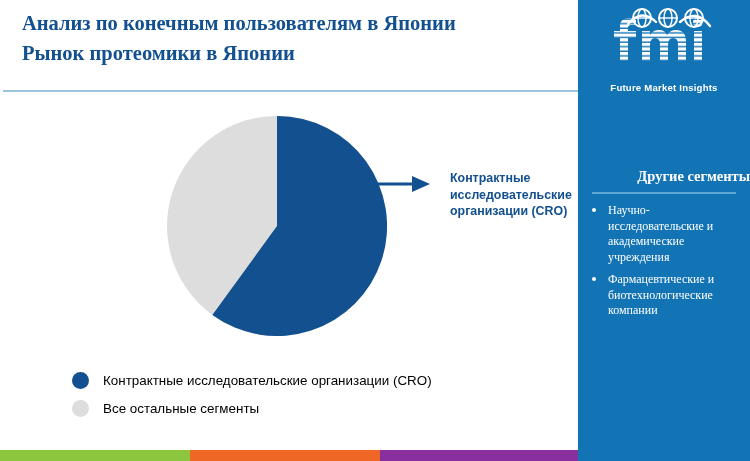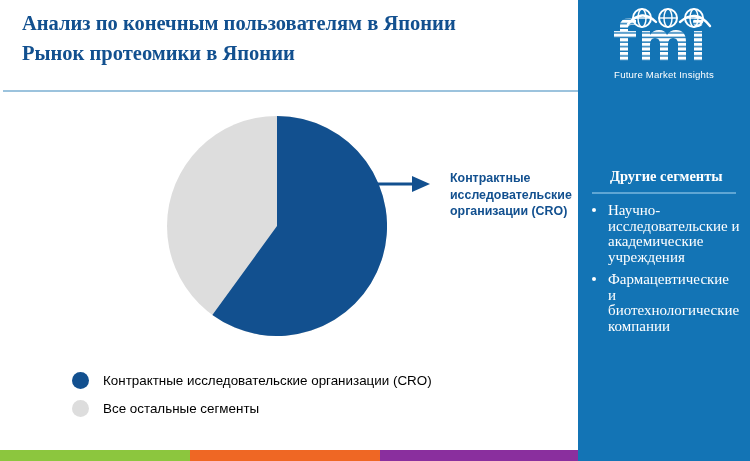--- a/index.html
+++ b/index.html
@@ -120,34 +120,34 @@
     position: absolute;
     left: 0;
     top: 6px;
     width: 172px;
     height: 80px;
   }
   #logo-svg { display: block; margin: 0 auto; }
   #logo-tagline {
     text-align: center;
     font-size: 9.6px;
-    font-weight: normal;
+    font-weight: bold;
     color: #ffffff;
     letter-spacing: 0.2px;
-    margin-top: 1px;
+    margin-top: 14px;
   }
 
   #segments-box {
     position: absolute;
     left: 0;
     top: 168px;
     width: 172px;
   }
   #segments-title {
-    text-align: left;
+    text-align: right;
     font-family: "Liberation Serif", serif;
     font-weight: bold;
     font-size: 14.5px;
     color: #ffffff;
     padding-left: 32px;
   }
   #segments-rule {
     margin: 7px auto 0 auto;
     width: 144px;
     height: 2px;
@@ -156,21 +156,21 @@
   #segments-list {
     margin: 9px 0 0 0;
     padding: 0;
     list-style: none;
   }
   .segment-item {
     position: relative;
     padding-left: 22px;
     margin: 0 10px 7px 8px;
     font-family: "Liberation Serif", serif;
-    font-size: 15px;
+    font-size: 12px;
     line-height: 15.5px;
     color: #ffffff;
   }
   .segment-bullet {
     position: absolute;
     left: 6px;
     top: 5px;
     width: 4px;
     height: 4px;
     border-radius: 50%;

